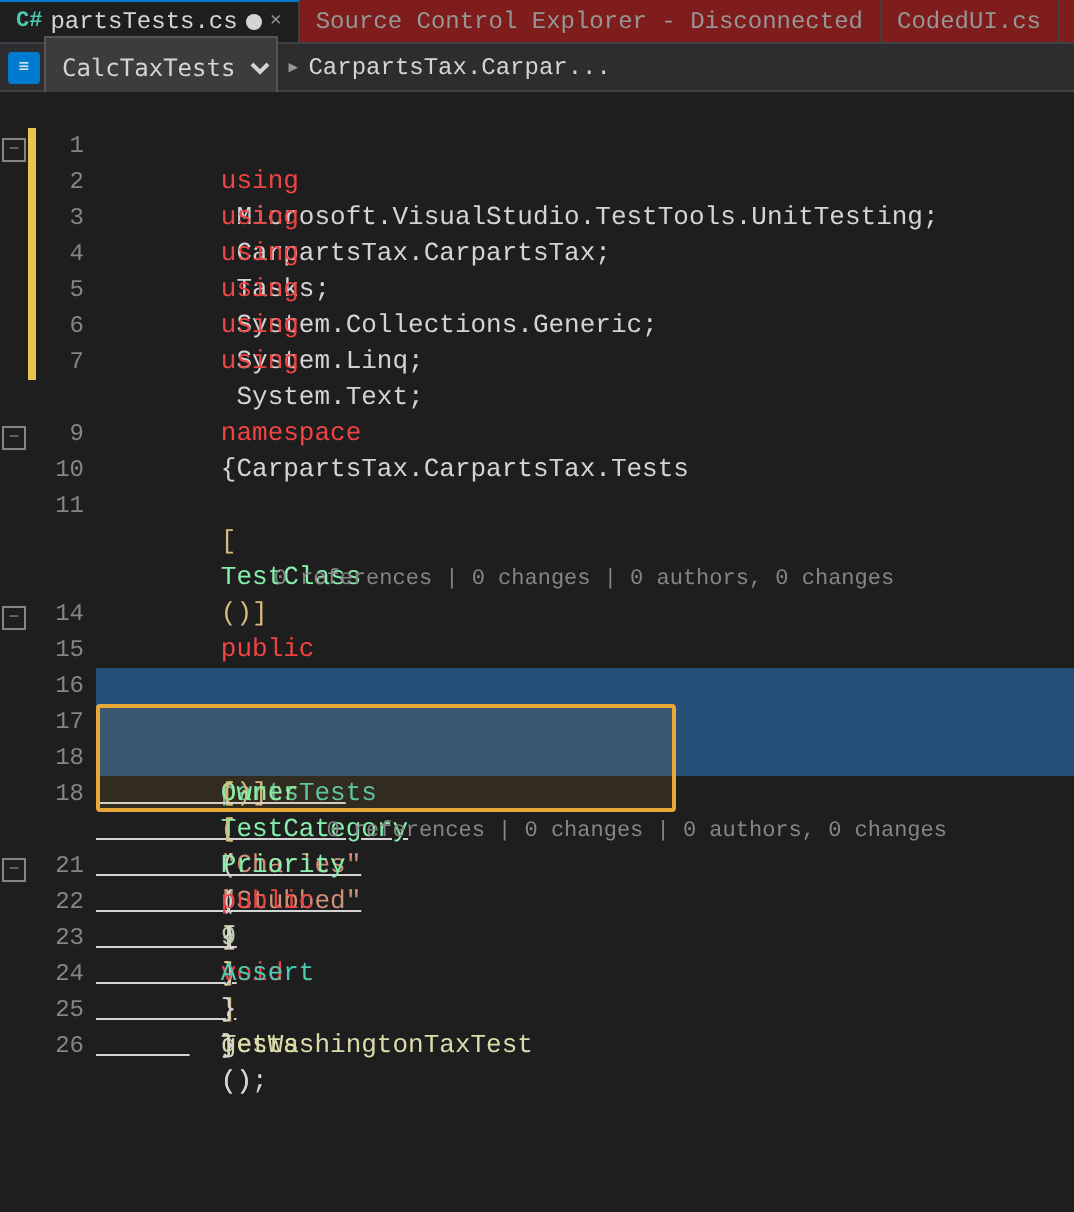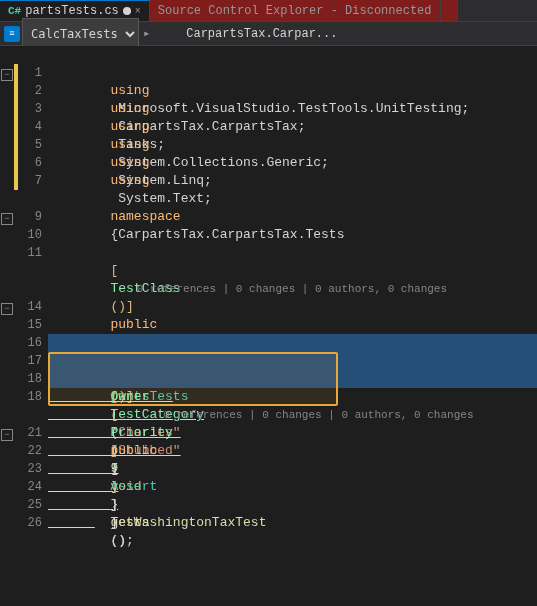--- a/index.html
+++ b/index.html
@@ -103,21 +103,21 @@
       font-size: 13px;
       position: relative;
     }
 
     .code-line.highlighted {
       background: #264f78;
       text-decoration: underline;
     }
 
     
-    .kw { color: #fdba74; }        
+    .kw { color: #ef4444; }        
     .type { color: #4ec9b0; }       
     .str { color: #ce9178; }        
     .attr { color: #86efac; }       
     .method { color: #dcdcaa; }      
     .num { color: #b5cea8; }        
     .bracket-attr { color: #d7ba7d; } 
 
     
     .collapse-icon {
       display: inline-flex;
@@ -218,33 +218,36 @@
   <div class="tab active">
     <span style="color:#4ec9b0;font-size:11px;font-weight:bold;">C#</span>
     <span>partsTests.cs</span>
     <span class="modified-dot"></span>
     <span class="close-btn">×</span>
   </div>
   <div class="tab">
     <span>Source Control Explorer - Disconnected</span>
   </div>
   <div class="tab">
+    <span>CodedUI.cs</span>
+  </div>
+  <div class="tab">
     
   </div>
 </div>
 
 <div class="breadcrumb-bar">
   <div class="breadcrumb-icon">
     <span>≡</span>
   </div>
   <select class="breadcrumb-select">
     <option>CalcTaxTests</option>
   </select>
   <span class="breadcrumb-separator">▸</span>
-  <span style="color:#d4d4d4;font-size:12px;margin-left:32px;">CarpartsTax.Carpar...</span>
+  <span style="color:#d4d4d4;font-size:12px;">CarpartsTax.Carpar...</span>
 </div>
 
 <div class="editor-area">
   <div class="editor-columns">
 
     <div class="col-gutter">
 
       <div class="gutter-cell"></div>
 
       <div class="gutter-cell">

